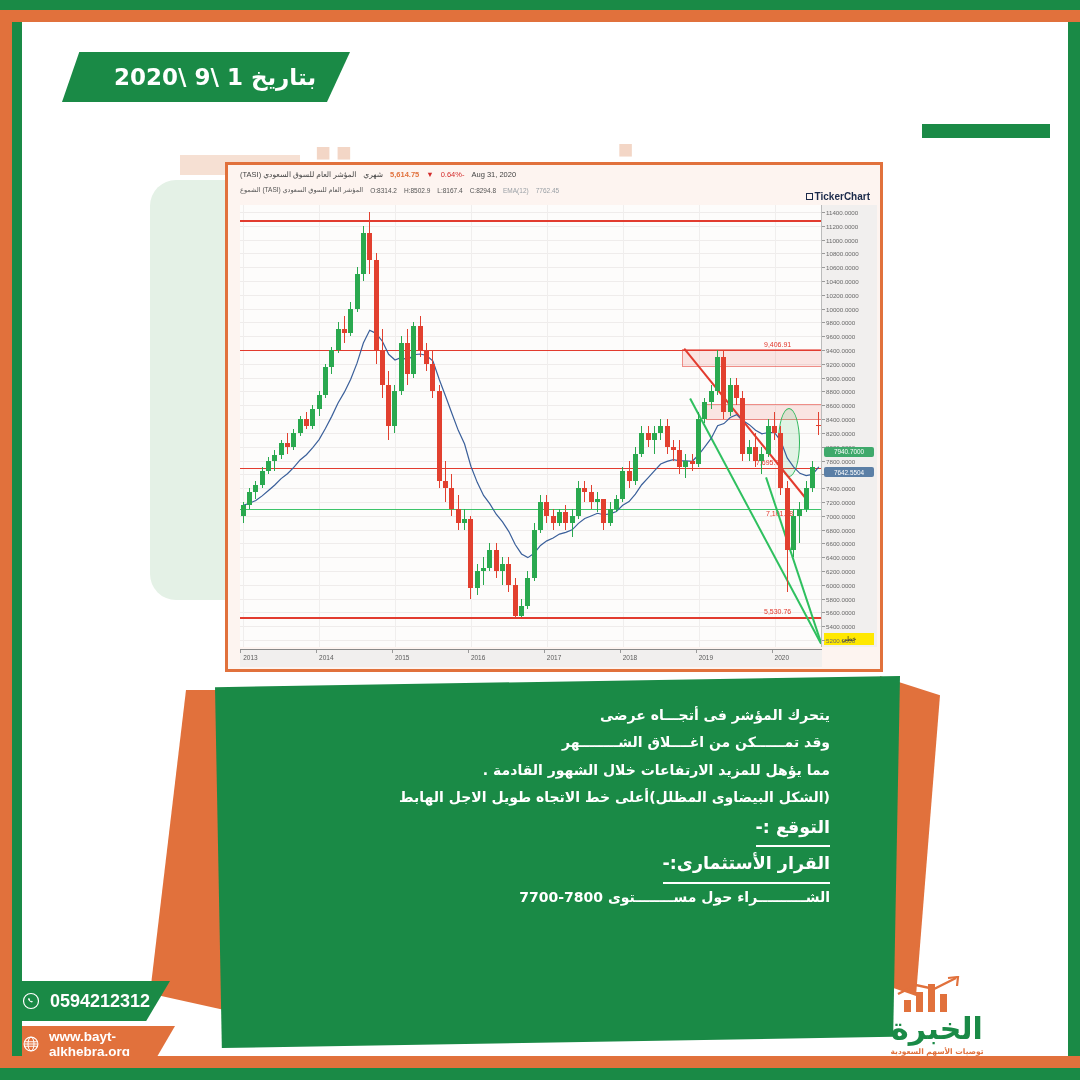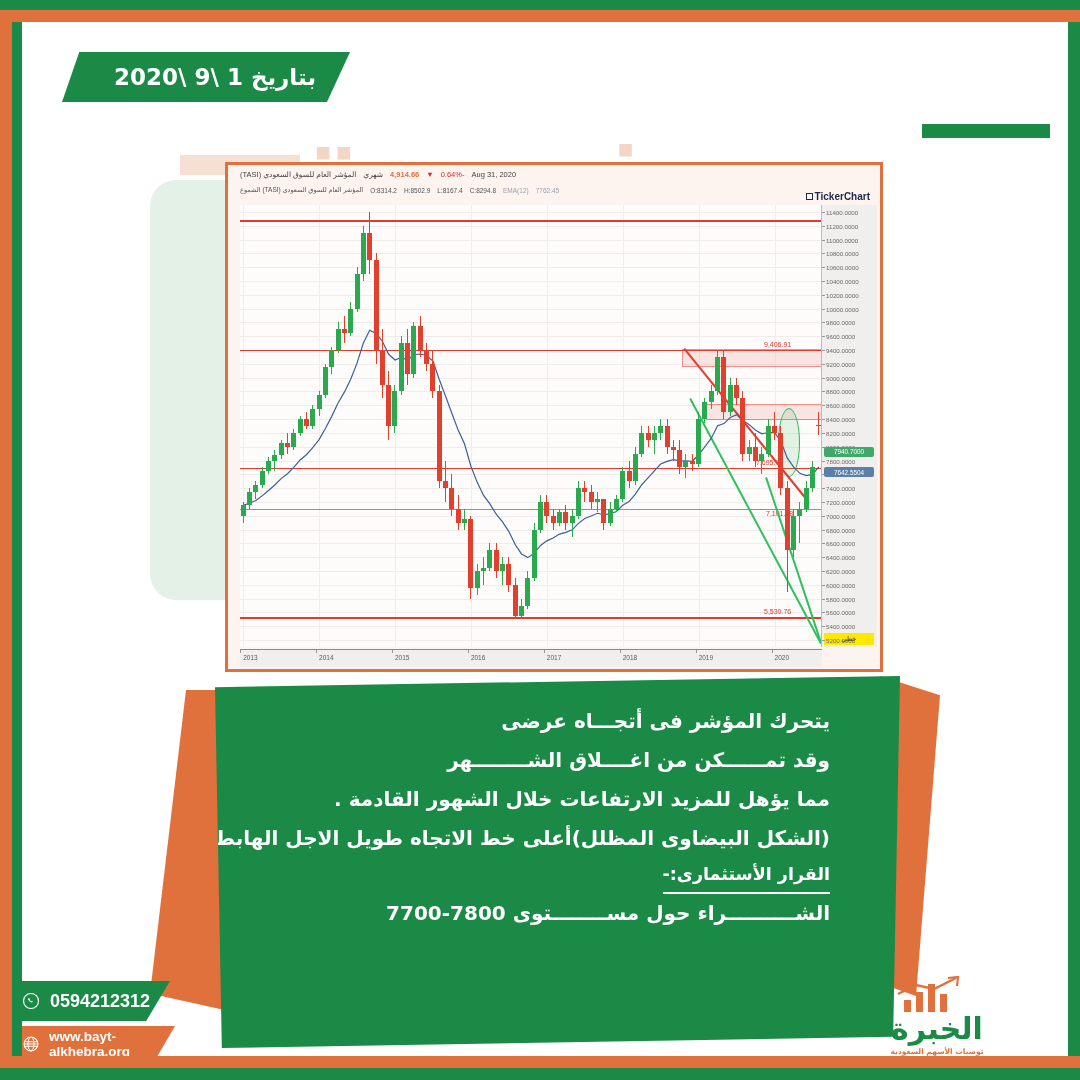--- a/index.html
+++ b/index.html
@@ -164,21 +164,21 @@
   }
   .analysis {
     position:absolute; left:215px; top:676px; width:685px; height:372px;
     background:#1a8a46;
     clip-path:polygon(0 3%, 100% 0, 99% 97%, 1% 100%);
     direction:rtl; color:#fff;
     padding:26px 70px 20px 40px;
     text-align:right;
   }
   .analysis .ln {
-    font-size:20px; font-weight:bold; line-height:1.95; white-space:nowrap;
+    font-size:14px; font-weight:bold; line-height:1.95; white-space:nowrap;
   }
   .analysis .hd {
     font-size:17.5px; font-weight:bold; line-height:1.9;
     display:inline-block; border-bottom:2px solid #fff; padding-bottom:1px;
   }
   .hd-wrap { line-height:2.0; }
 
   
   .contact-phone {
     position:absolute; left:0px; top:981px; height:40px; width:170px;
@@ -223,21 +223,21 @@
 <div class="header-green-tab"></div>
 
 <div class="chart-card">
 
   <div class="chart-head">
     <div class="line1">
       <div class="row-inner">
         <span>Aug 31, 2020</span>
         <span class="val-down">-0.64%</span>
         <span class="val-down">▼</span>
-        <span class="val-price">4,914.66</span>
+        <span class="val-price">5,614.75</span>
         <span>شهري</span>
         <span>المؤشر العام للسوق السعودي (TASI)</span>
       </div>
     </div>
     <div class="line2">
       <div class="row-inner">
         <span class="ema-lab">7762.45</span>
         <span class="ema-lab">EMA(12)</span>
         <span>C:8294.8</span>
         <span>L:8167.4</span>
@@ -733,20 +733,21 @@
 </div>
 
 <div class="panel-orange-left"></div>
 <div class="panel-orange-right"></div>
 
 <div class="analysis">
   <div class="ln">يتحرك المؤشر فى أتجـــاه عرضى</div>
   <div class="ln">وقد تمــــــكن من اغــــلاق الشــــــــهر</div>
   <div class="ln">مما يؤهل للمزيد الارتفاعات خلال الشهور القادمة .</div>
   <div class="ln">(الشكل البيضاوى المظلل)أعلى خط الاتجاه طويل الاجل الهابط</div>
+  <div class="hd-wrap"><span class="hd">التوقع :-</span></div>
   <div class="hd-wrap"><span class="hd">القرار الأستثمارى:-</span></div>
   <div class="ln">الشــــــــــراء حول مســــــــتوى 7800-7700</div>
 </div>
 
 <div class="contact-phone">
   <svg class="ic" viewBox="0 0 24 24">
     <circle cx="12" cy="12" r="10" fill="none" stroke="#fff" stroke-width="1.6"></circle>
     <path d="M8.5 8.2c-.5.5-.6 1.6.3 2.9.9 1.3 2.2 2.2 3.3 2.6.9.3 1.7.2 2-.3l.4-.7-1.7-.9-.6.6c-.7-.3-1.6-1.2-2-1.9l.6-.6-.9-1.7z" fill="#fff"></path>
   </svg>
   <span>0594212312</span>

